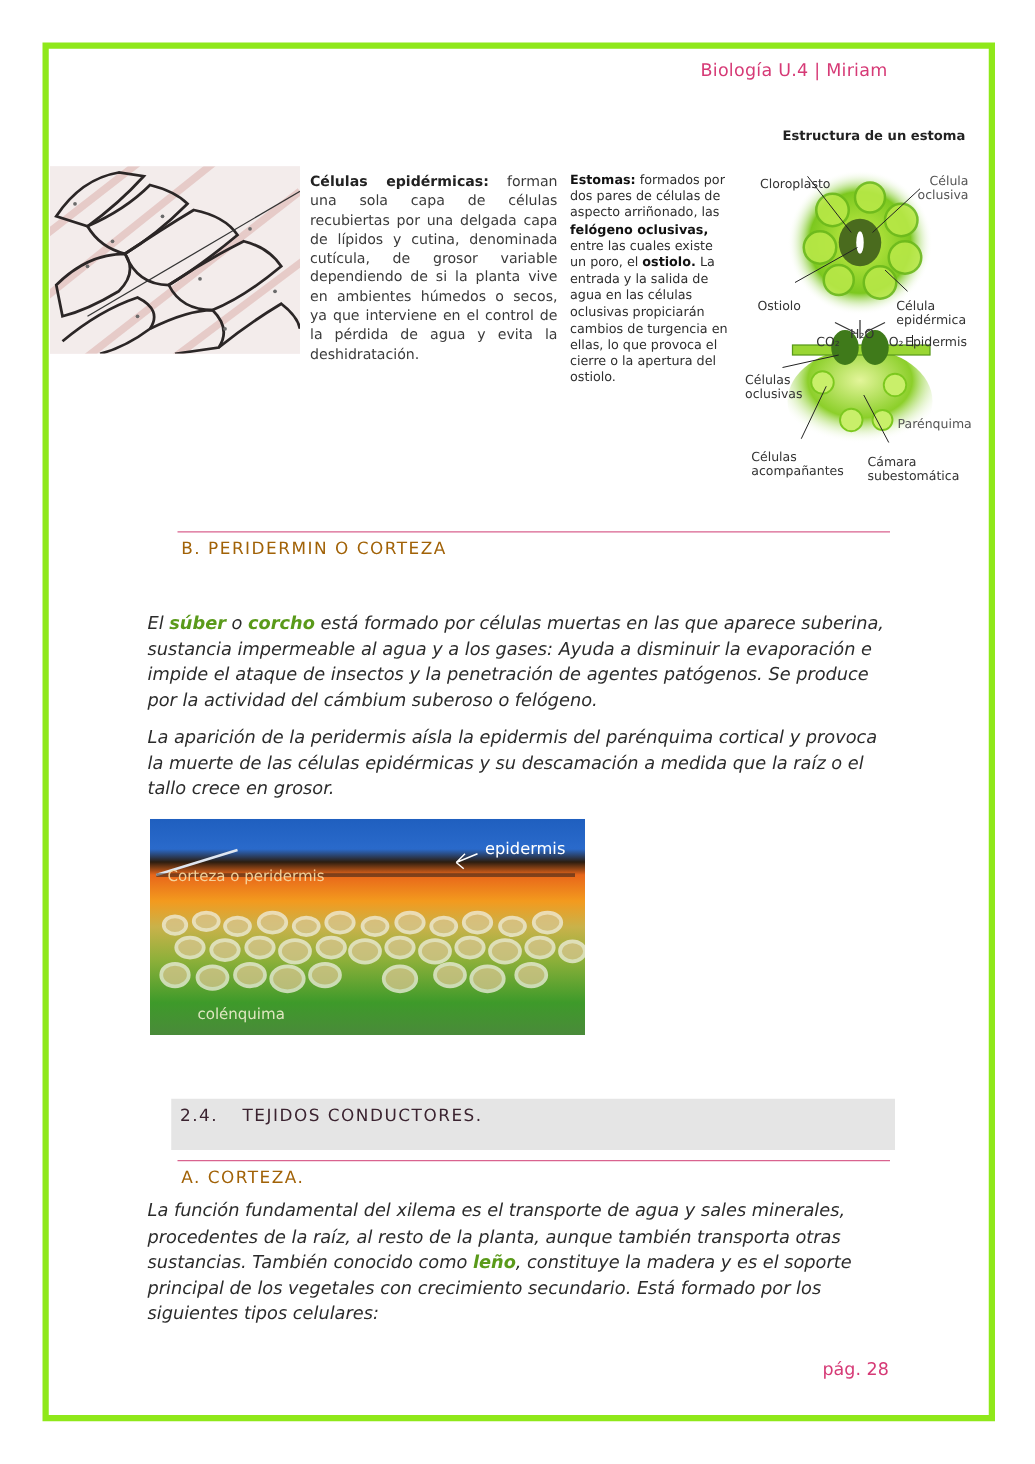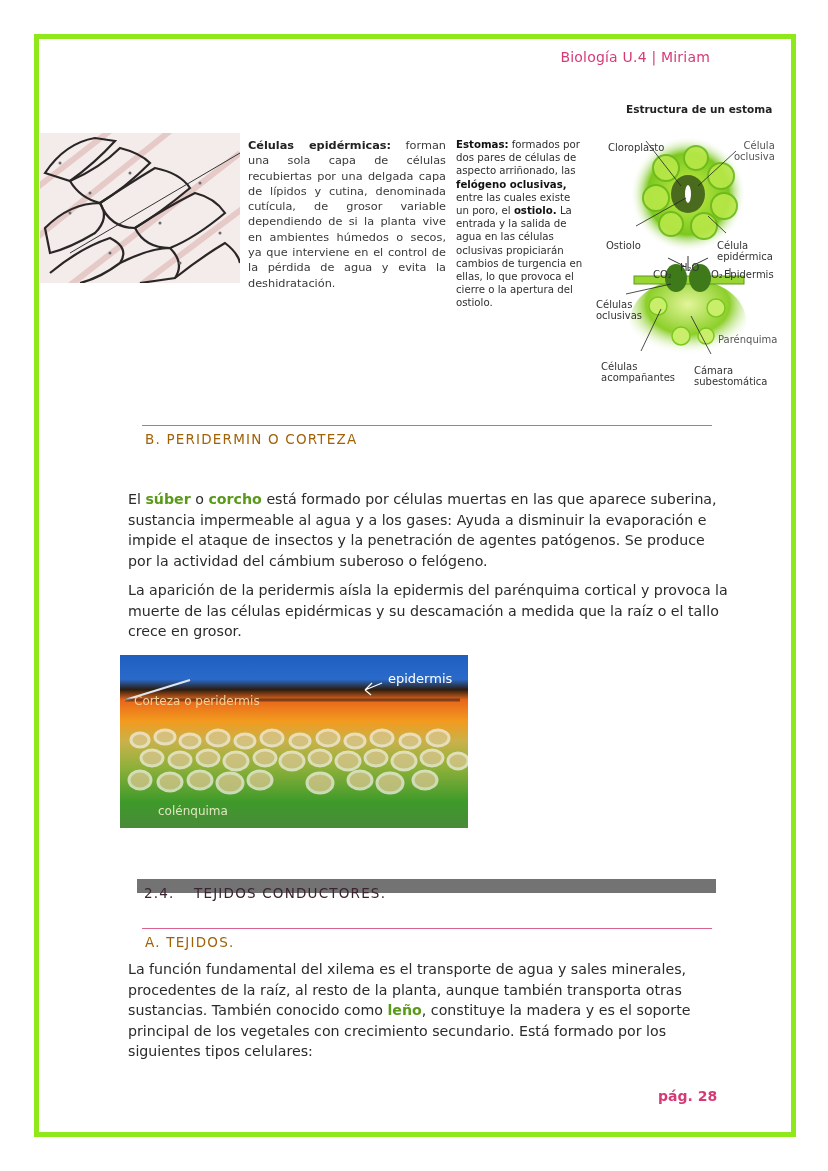--- a/index.html
+++ b/index.html
@@ -1,37 +1,37 @@
 <!DOCTYPE html>
 <html><head>
 <meta charset="utf-8">
 <style>
   html, body { margin:0; padding:0; background:#ffffff; }
   body { width:828px; height:1171px; position:relative; overflow:hidden; font-family:"DejaVu Sans", sans-serif; }
   .frame { position:absolute; left:34px; top:34px; width:752px; height:1093px; border:5px solid #8fe81a; box-sizing:content-box; }
   .header { position:absolute; right:118px; top:49px; font-size:14px; color:#d63a76; letter-spacing:0.2px; }
-  .footer { position:absolute; left:658px; top:1088px; font-size:14px; color:#d63a76;font-weight:bold; }
+  .footer { position:absolute; left:658px; top:1088px; font-size:14px; color:#d63a76; }
 
   
   .micro { position:absolute; left:40px; top:133px; width:200px; height:150px; overflow:hidden; background:#f4ecec; }
   .epi-text { position:absolute; left:248px; top:138px; width:198px; font-size:11.3px; line-height:15.3px; color:#3a3a3a; text-align:justify; }
   .epi-text b { color:#222; }
   .estoma-text { position:absolute; left:456px; top:138px; width:130px; font-size:10.2px; line-height:13.2px; color:#2e2e2e; }
   .estoma-text b { color:#111; }
   .fig { position:absolute; left:596px; top:96px; width:196px; height:290px; }
   .fig .lbl { position:absolute; font-size:10px; line-height:11px; color:#333; white-space:nowrap;margin-top:13px; }
   .fig .title { position:absolute; left:30px; top:7px; font-size:10.5px; font-weight:bold; color:#222; white-space:nowrap;text-align:right; }
 
   
   .rule { position:absolute; left:142px; width:570px; height:0; border-top:1.5px solid #d9638f; }
   .subhead { position:absolute; left:145px; font-size:13.5px; color:#a16207; letter-spacing:1.2px; }
-  .para { position:absolute; left:128px; width:600px; font-size:14.2px; line-height:20.6px; color:#2b2b2b; }
+  .para { position:absolute; left:118px; width:600px; font-size:14.2px; line-height:20.6px; color:#2b2b2b;font-style:italic; }
   .hl { color:#5a9a1a; font-weight:bold; }
   .photo { position:absolute; left:120px; top:655px; width:348px; height:173px; overflow:hidden; }
-  .band { position:absolute; left:137px; top:879px; width:579px; height:14px; background:#737373; }
+  .band { position:absolute; left:137px; top:879px; width:579px; height:41px; background:#e5e5e5; }
   .band span { position:absolute; top:6px; font-size:13.5px; color:#3b2330; letter-spacing:1.2px; }
 </style>
 </head>
 <body>
 
 <div class="frame"></div>
 
 <div class="header">Biología U.4 | Miriam</div>
 
 <div class="micro">
@@ -213,19 +213,19 @@
     <text x="38" y="160" font-family="DejaVu Sans, sans-serif" font-size="12" fill="#f0f0d0" opacity="0.9">colénquima</text>
   </svg>
 </div>
 
 <div class="band">
   <span style="left:7px">2.4.</span>
   <span style="left:57px">TEJIDOS CONDUCTORES.</span>
 </div>
 
 <div class="rule" style="top:928px"></div>
-<div class="subhead" style="top:934px">A.  TEJIDOS.</div>
+<div class="subhead" style="top:934px">A.  CORTEZA.</div>
 
 <div class="para" style="top:959px">
   <span>La función fundamental del xilema es el transporte de agua y sales minerales, procedentes de la raíz, al resto de la planta, aunque también transporta otras sustancias. También conocido como </span><span class="hl">leño</span><span>, constituye la madera y es el soporte principal de los vegetales con crecimiento secundario. Está formado por los siguientes tipos celulares:</span>
 </div>
 
 <div class="footer">pág. 28</div>
 
 </body></html>

